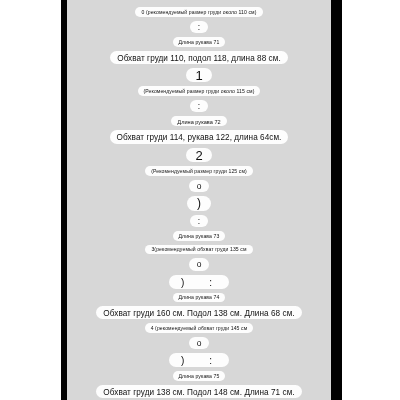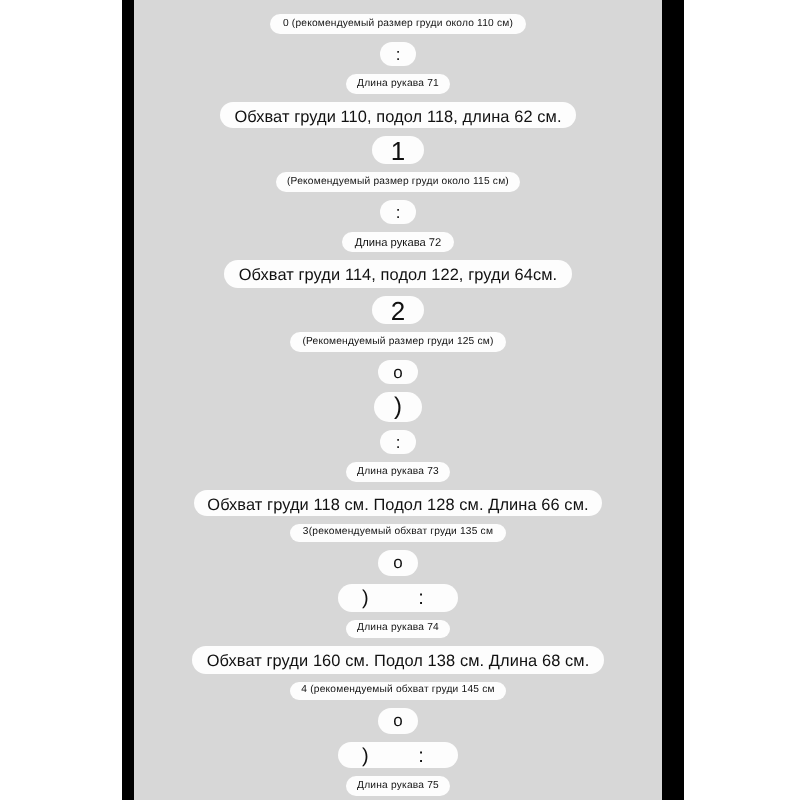--- a/index.html
+++ b/index.html
@@ -106,41 +106,41 @@
 <div id="screen">
 
   <div class="side-pad left"></div>
   <div class="bezel left"></div>
 
   <div class="chat-pane">
 
     <div class="bubble tiny">0 (рекомендуемый размер груди около 110 см)</div>
     <div class="bubble glyph">:</div>
     <div class="bubble tiny">Длина рукава 71</div>
-    <div class="bubble main">Обхват груди 110, подол 118, длина 62 см.</div>
+    <div class="bubble main">Обхват груди 110, подол 118, длина 88 см.</div>
     <div class="bubble big">1</div>
     <div class="bubble tiny">(Рекомендуемый размер груди около 115 см)</div>
     <div class="bubble glyph">:</div>
     <div class="bubble small">Длина рукава 72</div>
-    <div class="bubble main">Обхват груди 114, подол 122, груди 64см.</div>
+    <div class="bubble main">Обхват груди 114, рукава 122, длина 64см.</div>
     <div class="bubble big">2</div>
     <div class="bubble tiny">(Рекомендуемый размер груди 125 см)</div>
     <div class="bubble glyph">о</div>
     <div class="bubble glyph tall">)</div>
     <div class="bubble glyph">:</div>
     <div class="bubble tiny">Длина рукава 73</div>
-    <div class="bubble main">Обхват груди 118 см. Подол 128 см. Длина 66 см.</div>
     <div class="bubble tiny">3(рекомендуемый обхват груди 135 см</div>
     <div class="bubble glyph">о</div>
     <div class="bubble glyph wide">) :</div>
     <div class="bubble tiny">Длина рукава 74</div>
     <div class="bubble main">Обхват груди 160 см. Подол 138 см. Длина 68 см.</div>
     <div class="bubble tiny">4 (рекомендуемый обхват груди 145 см</div>
     <div class="bubble glyph">о</div>
     <div class="bubble glyph wide">) :</div>
     <div class="bubble tiny">Длина рукава 75</div>
+    <div class="bubble main">Обхват груди 138 см. Подол 148 см. Длина 71 см.</div>
 
   </div>
 
   <div class="bezel right"></div>
   <div class="side-pad right"></div>
 
 </div>
 
 </body></html>

